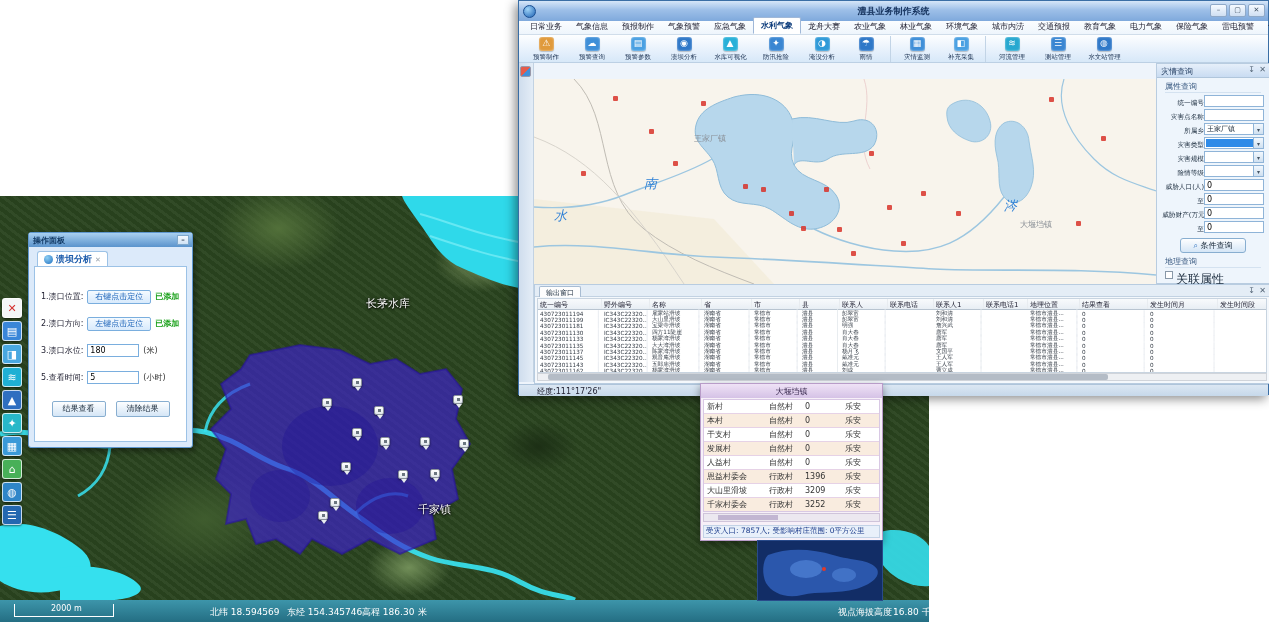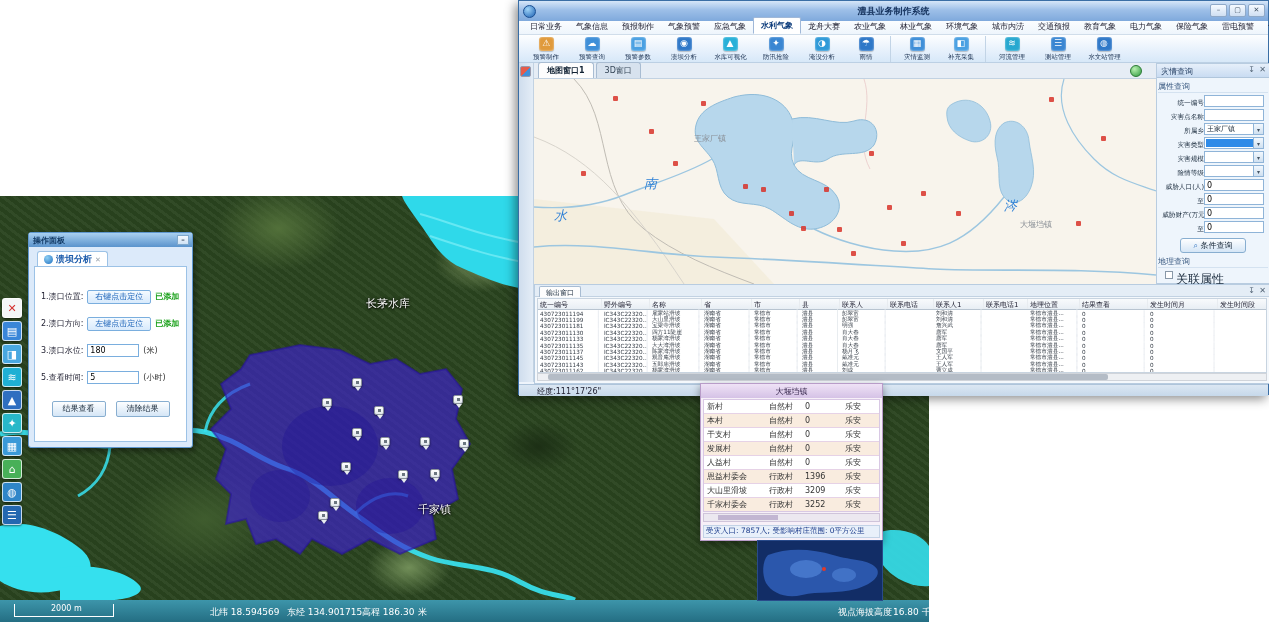--- a/index.html
+++ b/index.html
@@ -72,21 +72,21 @@
   .vtab.sel{background:#fdfdfd;color:#123;font-weight:bold}
   .greenbtn{position:absolute;right:14px;top:2px;width:12px;height:12px;border-radius:50%;background:radial-gradient(circle at 35% 30%,#b8f0b0,#2f9a3f);border:1px solid #2a7a34}
   .fg-map{position:absolute;left:15px;top:78px;width:622px;height:205px;background:#f8f4ec;overflow:hidden}
   .riverchar{position:absolute;color:#2c7fd6;font-size:13px;font-family:"DejaVu Serif",serif;font-style:italic}
   .townlabel{position:absolute;color:#8a8f96;font-size:8px;white-space:nowrap}
   .rmk{position:absolute;width:5px;height:5px;background:#d8322a;opacity:.85;border-radius:1px}
   
   .dock{position:absolute;left:637px;top:62px;width:114px;height:221px;background:#eef5fc;border:1px solid #b8cce0}
   .dock-h{height:14px;background:linear-gradient(#e6effa,#c9dcf2);border-bottom:1px solid #b0c6dc;font-size:8px;color:#223c60;padding:2px 4px;position:relative}
   .dock-h .ic{position:absolute;top:1px;font-size:8px;color:#567}
-  .qsec{font-size:8px;color:#35567e;margin:3px 1px 2px;border-bottom:1px solid #d4e2f0}
+  .qsec{font-size:8px;color:#35567e;margin:3px 8px 2px;border-bottom:1px solid #d4e2f0}
   .qrow{position:relative;height:13px;margin:1px 3px}
   .qrow .lb{position:absolute;left:0;top:3px;width:44px;text-align:right;font-size:7px;color:#234;white-space:nowrap;transform:scale(.95);transform-origin:right}
   .qin{position:absolute;right:2px;top:0;width:60px;height:12px;border:1px solid #8fb4d8;background:#fff;font-size:8px;padding:0 2px;font-family:"DejaVu Sans",sans-serif}
   .qsel{position:absolute;right:2px;top:0;width:60px;height:12px;border:1px solid #8fb4d8;background:#fff;font-size:7px;padding:0 9px 0 2px;line-height:10px;color:#123;overflow:hidden;white-space:nowrap}
   .qsel::after{content:"▾";position:absolute;right:0;top:0;width:9px;height:100%;background:linear-gradient(#f2f8fe,#cfe0f0);border-left:1px solid #8fb4d8;font-size:6px;text-align:center;line-height:11px;color:#456}
   .qsel.focus .fill{position:absolute;left:1px;top:1px;right:10px;bottom:1px;background:#2f8be8}
   .qbtn{margin:4px auto 2px;width:66px;height:15px;background:linear-gradient(#fdfeff,#d5e6f6);border:1px solid #88aed0;border-radius:3px;font-size:8px;color:#123;text-align:center;line-height:13px}
   .qbtn .bl{color:#1a62b8}
   .qchk{display:flex;align-items:flex-start;gap:3px;margin:3px 8px;font-size:12px;color:#234}
   .qchk .box{width:8px;height:8px;border:1px solid #8898a8;background:#fff}
@@ -283,21 +283,21 @@
       <div class="opbtns">
         <span class="opbtn2">结果查看</span>
         <span class="opbtn2">清除结果</span>
       </div>
     </div>
   </div>
 
   <div class="bg-status">
     <div class="scalebox"><span>2000 m</span></div>
     <span class="txt" style="left:210px">北纬 18.594569</span>
-    <span class="txt" style="left:287px">东经 134.901715</span>
+    <span class="txt" style="left:287px">东经 154.345746</span>
     <span class="txt" style="left:362px">高程 186.30</span>
     <span class="txt" style="left:418px">米</span>
     <span class="txt" style="left:838px">视点海拔高度</span>
     <span class="txt" style="left:893px">16.80 千米</span>
   </div>
 
   <div class="fg">
     <div class="fg-title">
       <span class="logo"></span>
       <span class="tt">澧县业务制作系统</span>
@@ -411,29 +411,20 @@
         <div class="ritem">
           <span class="ricon" style="background: rgb(47, 120, 200);">◍</span>
           <span class="rlabel">水文站管理</span>
         </div>
       </div>
 
     <div class="fg-leftstrip">
       <div class="mini"></div>
     </div>
 
-    <div class="fg-tabs">
-      <span style="display:flex;gap:2px;align-items:flex-end">
-
-          <span class="vtab sel">地图窗口1</span>
-
-          <span class="vtab">3D窗口</span>
-        </span>
-      <span class="greenbtn"></span>
-    </div>
 
     <div class="fg-map">
       <svg width="622" height="205" viewBox="0 0 622 205">
         <polygon points="0,120 180,140 240,205 0,205" fill="#f3ecd9" opacity=".75"></polygon>
         <path d="M40,0 C80,40 60,110 110,150 C140,174 180,190 220,205" stroke="#c0bcb4" stroke-width="1" fill="none"></path>
         <path d="M0,58 C60,80 100,130 150,205" stroke="#d8d4cc" stroke-width="1" fill="none"></path>
         <path d="M330,0 C340,30 320,60 336,90" stroke="#e8c8c8" stroke-width=".8" fill="none"></path>
 
         <path d="M200,18 C230,10 252,22 258,40 C266,58 252,70 260,86 C268,102 292,100 302,116 C312,132 298,148 280,150 C262,152 250,138 236,130 C222,122 206,128 194,118 C182,108 186,92 178,80 C170,68 158,62 162,46 C166,30 182,24 200,18 Z" fill="#b7d7ec" stroke="#8fbcd9" stroke-width="1"></path>
         <path d="M258,40 C280,34 302,48 320,42 C338,36 348,52 340,66 C330,80 308,70 294,80 C282,88 266,76 260,86" fill="#b7d7ec" stroke="#8fbcd9" stroke-width="1"></path>

